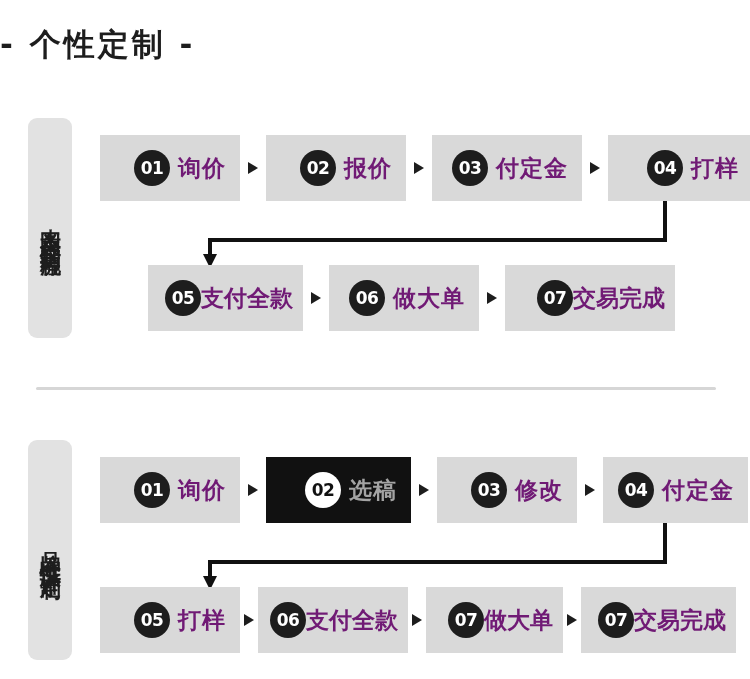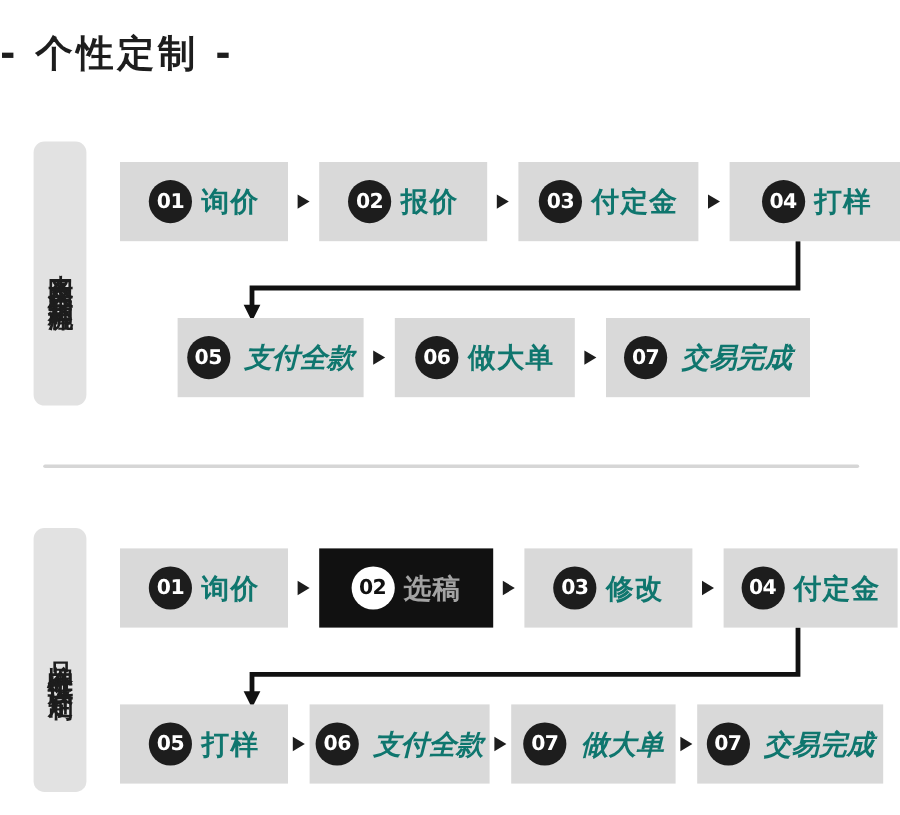--- a/index.html
+++ b/index.html
@@ -73,21 +73,21 @@
   .row-a { left: 100px; top: 27px; }
   .row-b { left: 148px; top: 157px; }
   #section-1 .row-b { left: 100px; }
 
   
   .step {
     height: 66px;
     background: #d9d9d9;
     display: flex;
     align-items: center;
-    justify-content: center;
+    justify-content: flex-end;
     box-sizing: border-box;
     padding: 0 14px;
     flex: none;
   }
   .step.active {
     background: #111111;
   }
   .badge {
     width: 36px;
     height: 36px;
@@ -103,30 +103,30 @@
     letter-spacing: -0.5px;
     flex: none;
   }
   .step.active .badge {
     background: #ffffff;
     color: #111111;
   }
   .step-label {
     font-size: 23px;
     font-weight: bold;
-    color: #0f766e;
+    color: #701a75;
     margin-left: 8px;
     letter-spacing: 1px;
     white-space: nowrap;
   }
   .step.active .step-label {
     color: #a3a3a3;
   }
   .step.tight { padding: 0 10px; }
-  .step.tight .step-label { margin-left: 12px; letter-spacing: 0px; font-style: italic; }
+  .step.tight .step-label { margin-left: 0; letter-spacing: 0px; }
 
   
   .arrow-sep {
     flex: none;
     width: 26px;
     display: flex;
     align-items: center;
     justify-content: center;
   }
   .arrow-sep.narrow { width: 18px; }

